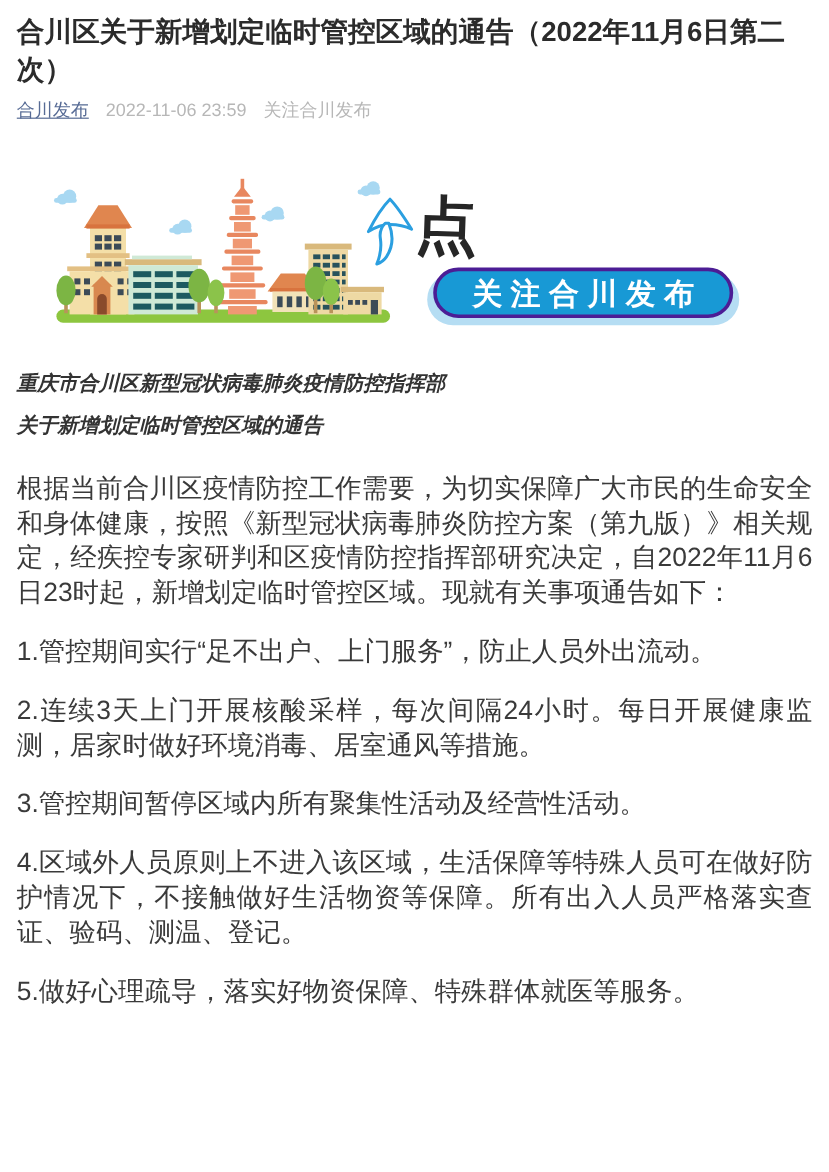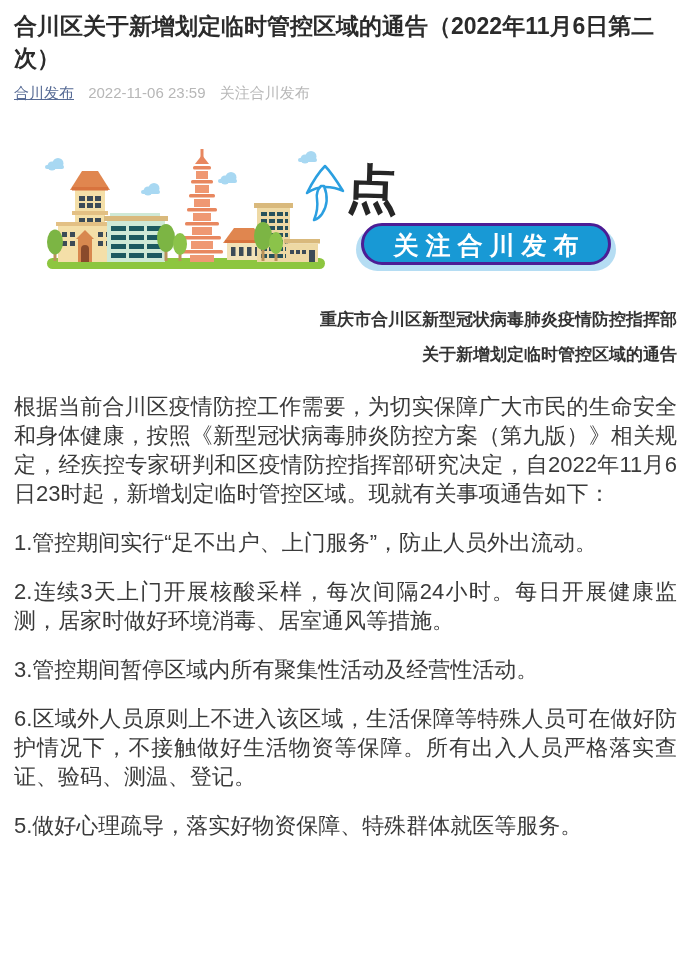--- a/index.html
+++ b/index.html
@@ -36,22 +36,22 @@
   }
   .follow-pill {
     position:absolute; left:0; top:0; width:250px; height:42px;
     background:#1899d5; border-radius:21px; border:3px solid #4c1d95;
     color:#ffffff; text-align:center; line-height:40px;
     font-family:"Liberation Serif","DejaVu Serif",serif;
     font-weight:700; font-size:25px; letter-spacing:7px; padding-left:7px;
   }
 
   .org-heading {
-    margin-top:10px; text-align:right; font-weight:700;
-    font-size:17px; line-height:35px; color:#333333;
+    margin-top:10px; text-align:left; font-weight:700;
+    font-size:17px; line-height:35px; color:#333333;font-style:italic;
   }
   .body-text p {
     margin-top:20px; font-size:22px; line-height:29px;
     text-align:justify; color:#3a3a3a;
   }
   .body-text p.section-heading { font-weight:700; color:#333333; }
 </style>
 </head>
 <body>
 
@@ -263,18 +263,18 @@
     <div class="org-heading">
       <div>重庆市合川区新型冠状病毒肺炎疫情防控指挥部</div>
       <div>关于新增划定临时管控区域的通告</div>
     </div>
 
     <div class="body-text">
       <p>根据当前合川区疫情防控工作需要，为切实保障广大市民的生命安全和身体健康，按照《新型冠状病毒肺炎防控方案（第九版）》相关规定，经疾控专家研判和区疫情防控指挥部研究决定，自2022年11月6日23时起，新增划定临时管控区域。现就有关事项通告如下：</p>
       <p>1.管控期间实行“足不出户、上门服务”，防止人员外出流动。</p>
       <p>2.连续3天上门开展核酸采样，每次间隔24小时。每日开展健康监测，居家时做好环境消毒、居室通风等措施。</p>
       <p>3.管控期间暂停区域内所有聚集性活动及经营性活动。</p>
-      <p>6.区域外人员原则上不进入该区域，生活保障等特殊人员可在做好防护情况下，不接触做好生活物资等保障。所有出入人员严格落实查证、验码、测温、登记。</p>
+      <p>4.区域外人员原则上不进入该区域，生活保障等特殊人员可在做好防护情况下，不接触做好生活物资等保障。所有出入人员严格落实查证、验码、测温、登记。</p>
       <p>5.做好心理疏导，落实好物资保障、特殊群体就医等服务。</p>
     </div>
 
   </div>
 </div>
 
 </body></html>

